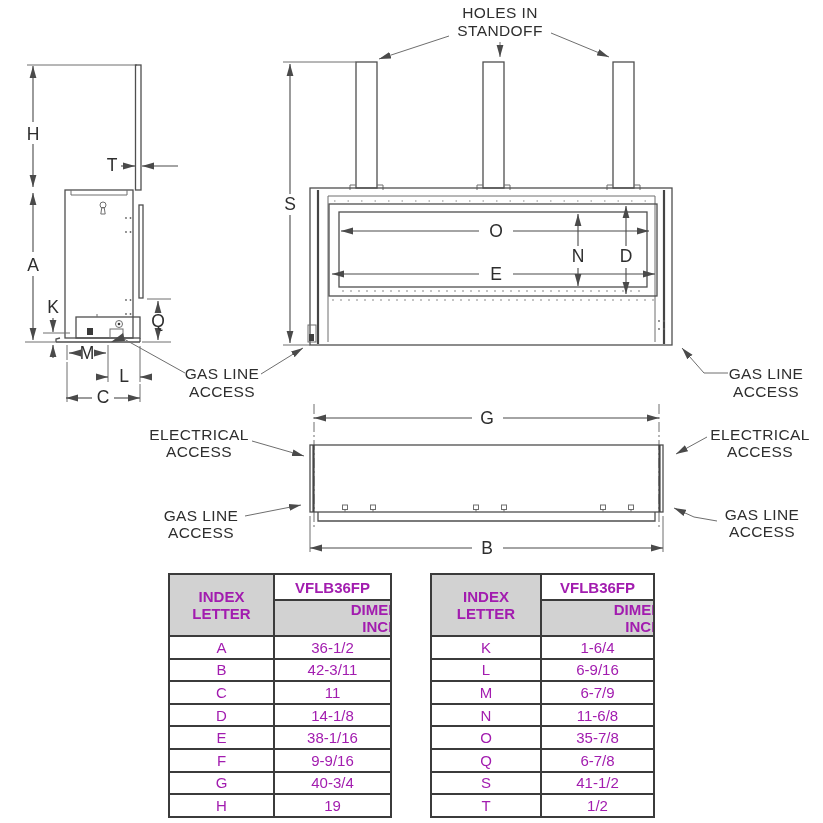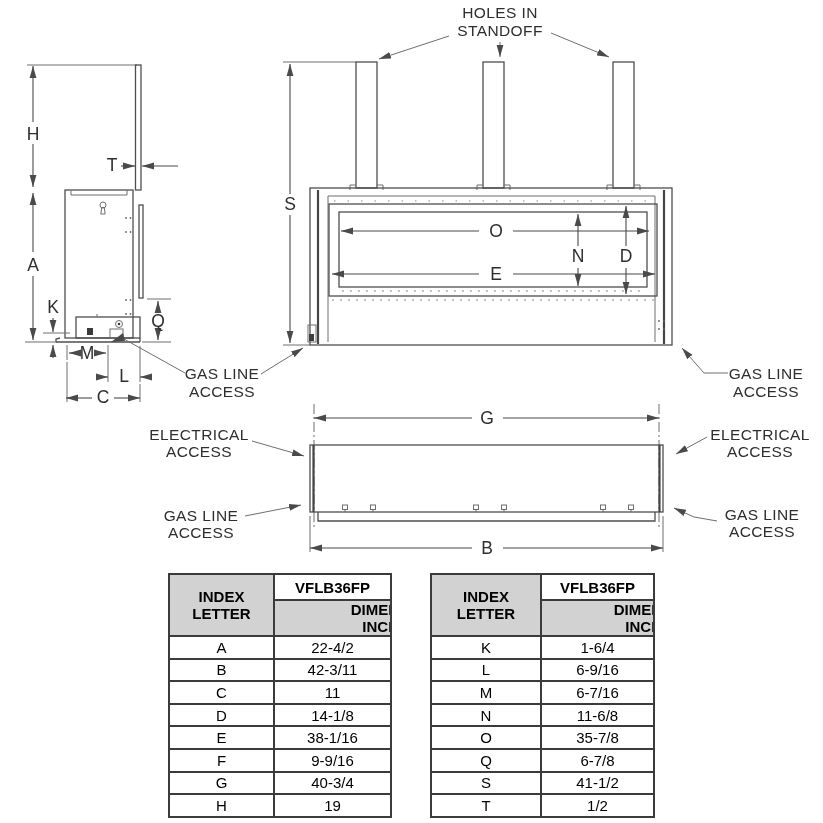--- a/index.html
+++ b/index.html
@@ -9,21 +9,21 @@
   .dl{font-size:17.5px;text-anchor:middle;}
   .cap{font-size:15.5px;text-anchor:middle;letter-spacing:.4px;}
   .ln{stroke:#4f4f4f;stroke-width:1.3;fill:none;}
   .ln2{stroke:#454545;stroke-width:2.2;fill:none;}
   .thin{stroke:#6e6e6e;stroke-width:1;fill:none;}
   .dim{stroke:#4a4a4a;stroke-width:1.1;fill:none;}
   .dot{fill:#666;}
   .dsh{stroke:#8a8a8a;stroke-width:1.2;fill:none;}
 
   .dim-table{position:absolute;top:573px;border-collapse:collapse;table-layout:fixed;
-             background:#fff;font-weight:bold;font-size:15px;color:#000000;}
+             background:#fff;font-weight:bold;font-size:15px;color:#a21caf;}
   .dim-table td{border:2px solid #3b3b3b;text-align:center;vertical-align:middle;padding:0;}
   .t-left{left:168px;width:224px;}
   .t-right{left:430px;width:225px;}
   .hdr{background:#d2d2d2;}
   .lline{display:block;line-height:17px;}
   .r-model td{height:24px;}
   .r-dimh td{height:34px;}
   .r-data td{height:20.6px;font-weight:normal;}
   .clipwrap{overflow:hidden;}
   .clipin{width:calc(100% + 9px);text-align:right;box-sizing:border-box;}
@@ -275,21 +275,21 @@
       <div class="clipwrap">
               <div class="clipin">
         <span class="lline">DIMEN</span>
         <span class="lline">INCH</span>
       </div>
             </div>
     </td>
   </tr>
   <tr class="r-data">
           <td>A</td>
-          <td>22-4/2</td>
+          <td>36-1/2</td>
         </tr>
   <tr class="r-data">
           <td>B</td>
           <td>42-3/11</td>
         </tr>
   <tr class="r-data">
           <td>C</td>
           <td>11</td>
         </tr>
   <tr class="r-data">
@@ -342,21 +342,21 @@
   <tr class="r-data">
           <td>K</td>
           <td>1-6/4</td>
         </tr>
   <tr class="r-data">
           <td>L</td>
           <td>6-9/16</td>
         </tr>
   <tr class="r-data">
           <td>M</td>
-          <td>6-7/16</td>
+          <td>6-7/9</td>
         </tr>
   <tr class="r-data">
           <td>N</td>
           <td>11-6/8</td>
         </tr>
   <tr class="r-data">
           <td>O</td>
           <td>35-7/8</td>
         </tr>
   <tr class="r-data">

